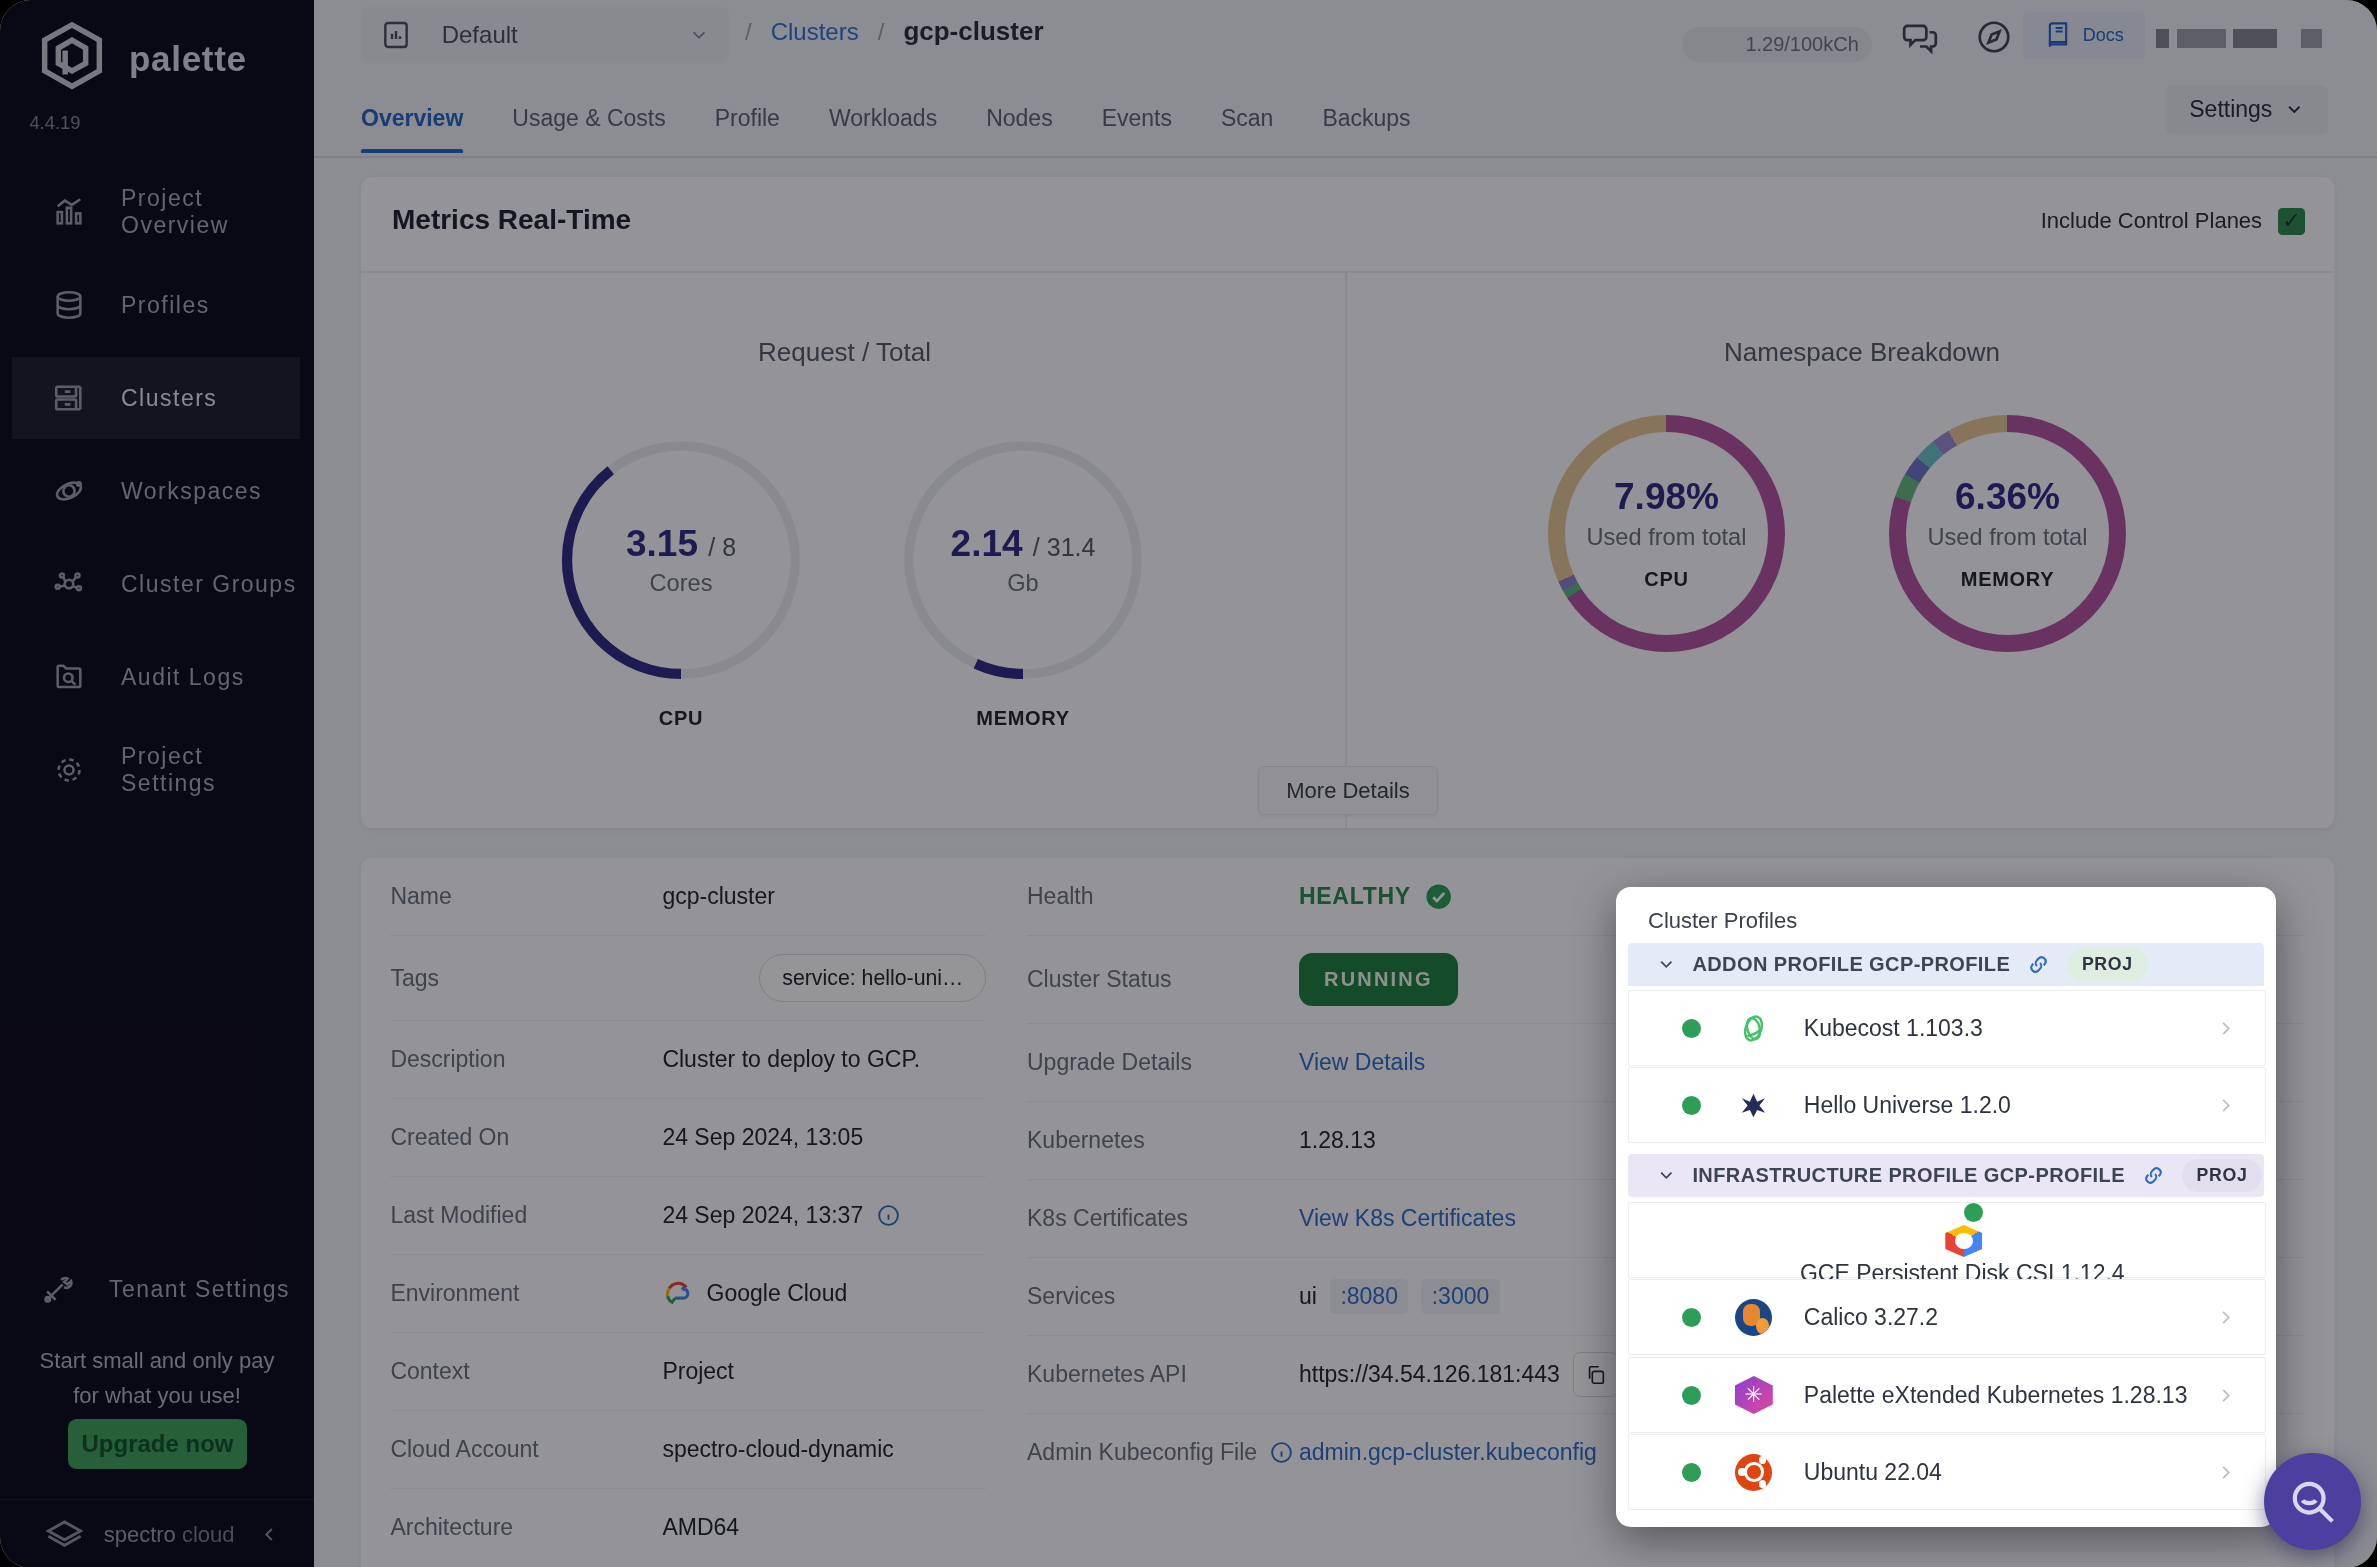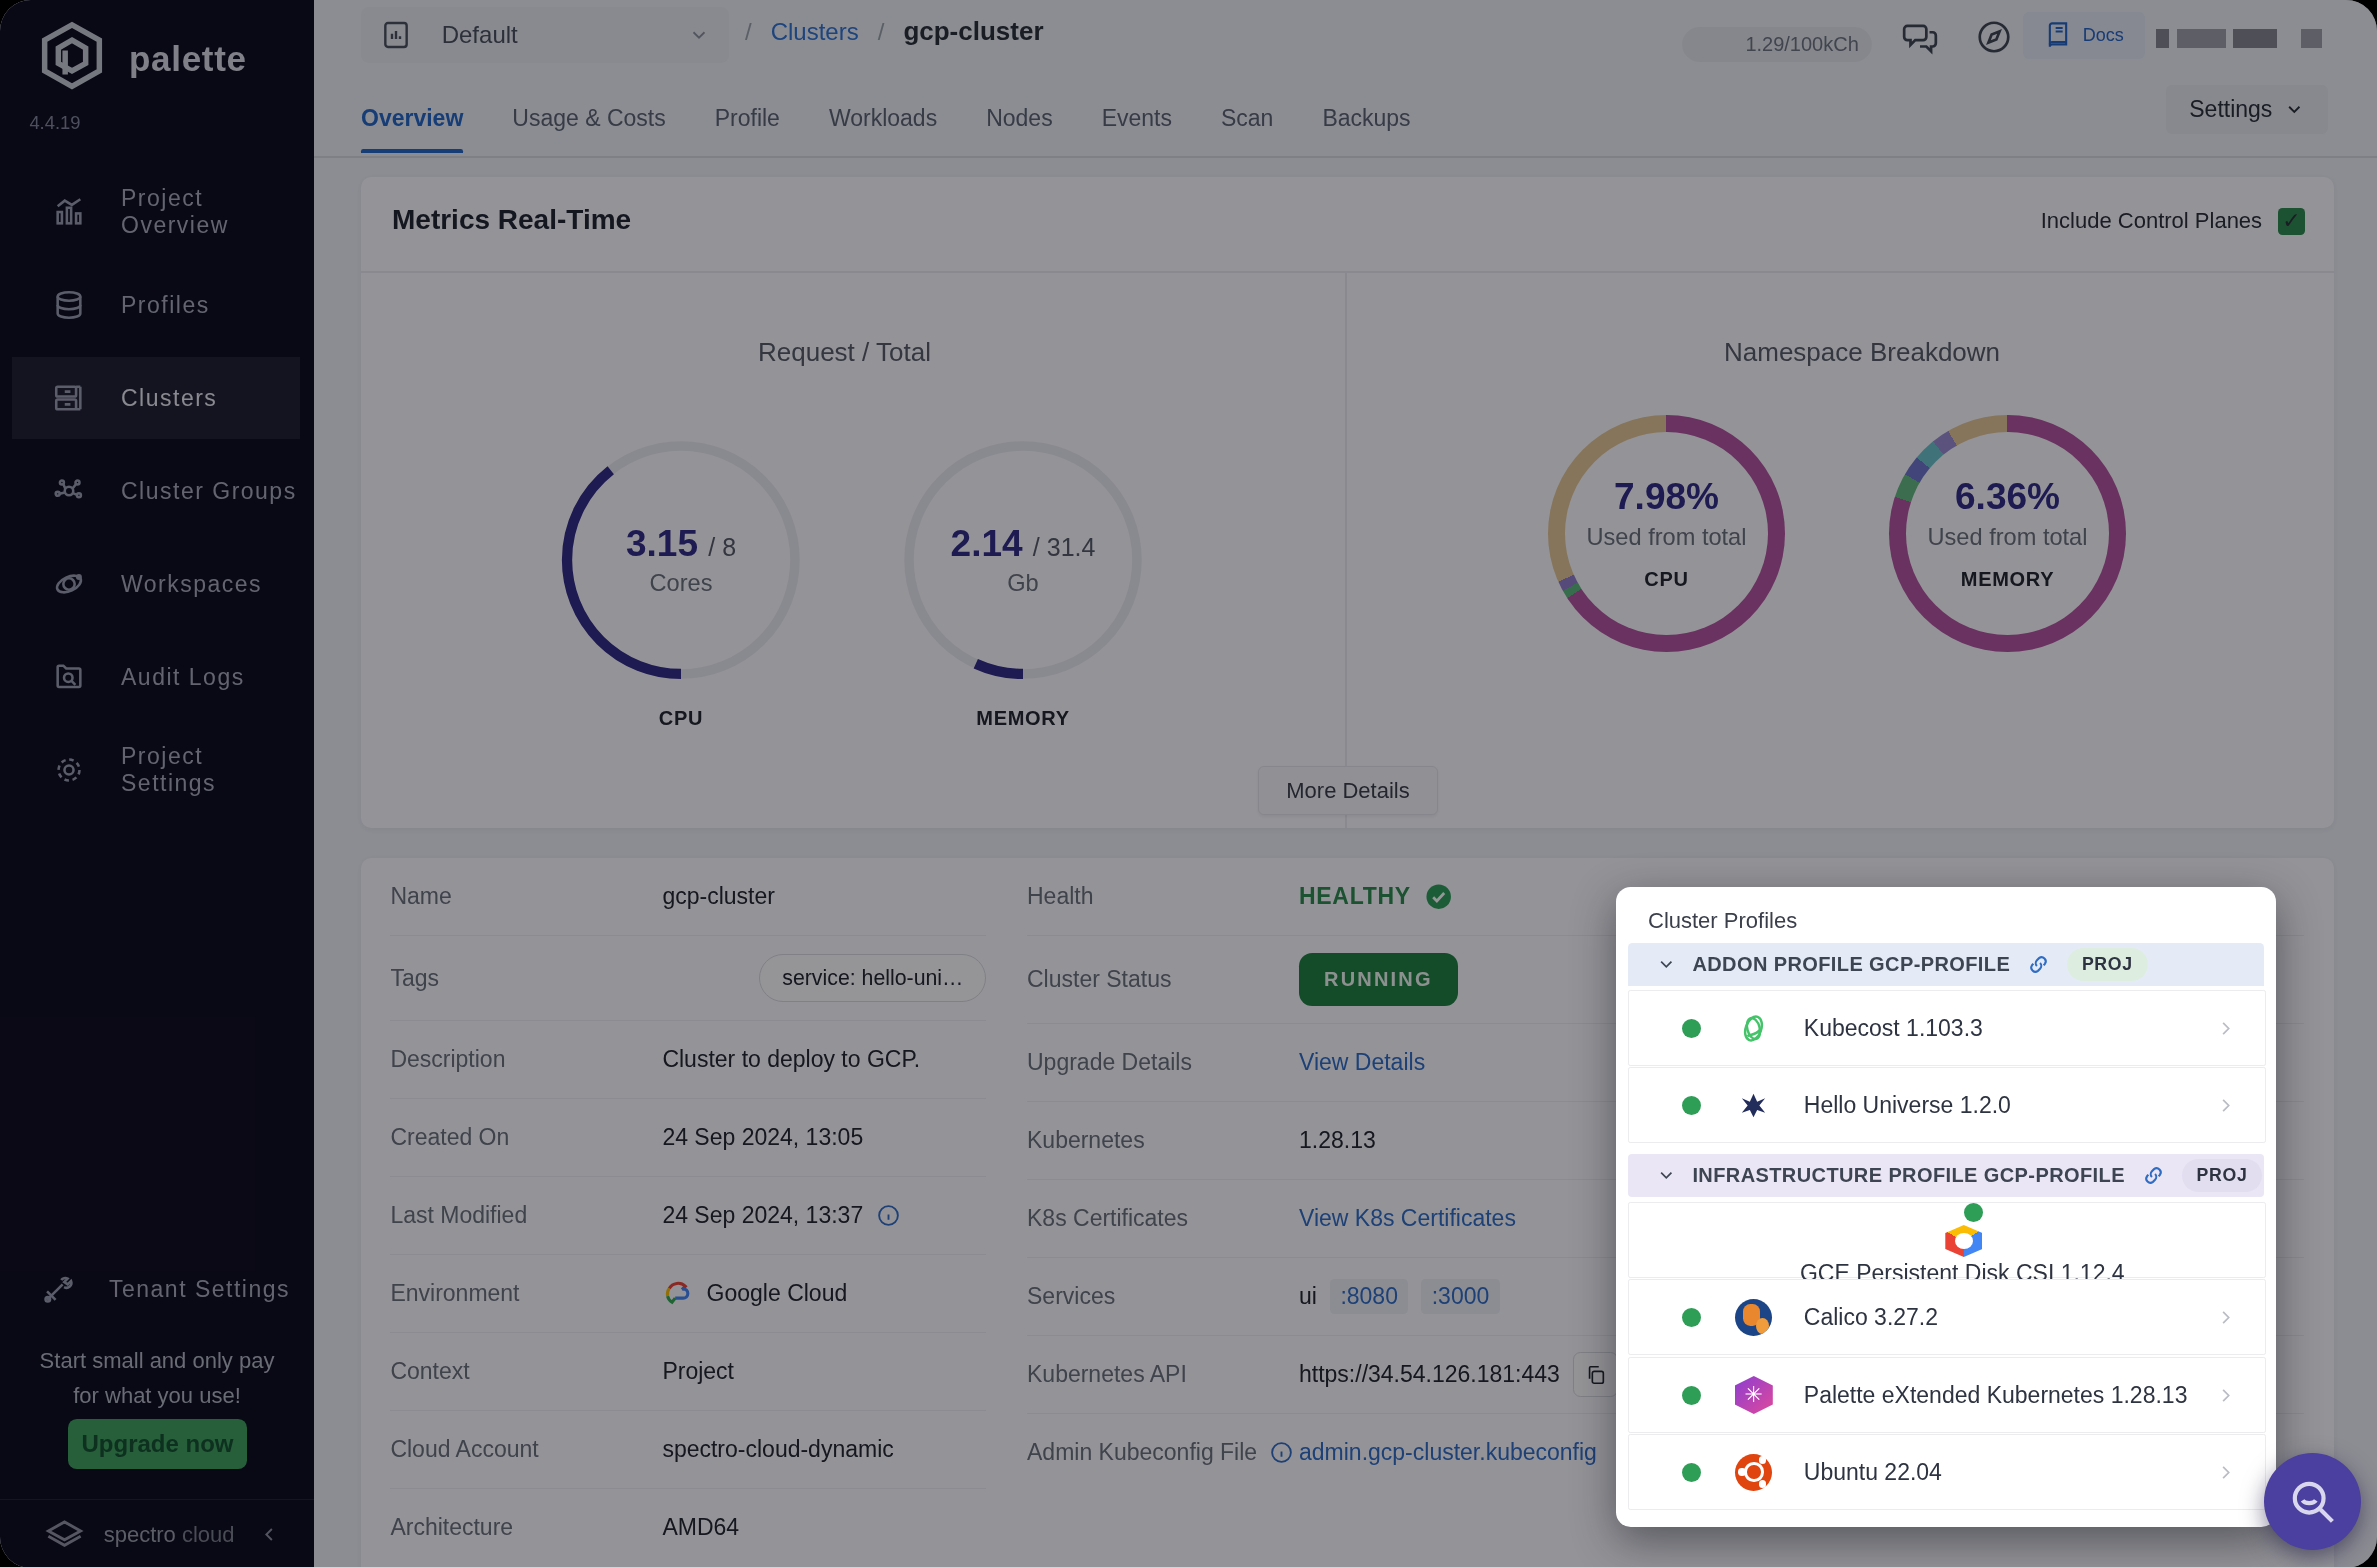--- a/index.html
+++ b/index.html
@@ -187,39 +187,39 @@
               <rect x="3" y="4" width="14" height="7" rx="1"></rect>
               <rect x="3" y="13" width="14" height="7" rx="1"></rect>
               <path d="M6 7.5h.01M6 16.5h.01M9 7.5h4M9 16.5h4M20 4v16M17 4h3M17 20h3"></path>
             </svg>
           </span>
         <span class="nlabel">Clusters</span>
       </div>
       <div class="nav-item">
         <span class="nicon">
             <svg viewBox="0 0 24 24" fill="none" stroke="currentColor" stroke-width="1.8">
+              <circle cx="12" cy="12" r="4"></circle>
+              <ellipse cx="12" cy="12" rx="9" ry="5" transform="rotate(-25 12 12)"></ellipse>
+              <circle cx="19" cy="7" r="1.2" fill="currentColor"></circle>
+            </svg>
+          </span>
+        <span class="nlabel">Workspaces</span>
+      </div>
+      <div class="nav-item">
+        <span class="nicon">
+            <svg viewBox="0 0 24 24" fill="none" stroke="currentColor" stroke-width="1.8">
               <circle cx="12" cy="12" r="3"></circle>
               <circle cx="4" cy="14" r="1.4"></circle>
               <circle cx="7" cy="6" r="1.4"></circle>
               <circle cx="18" cy="6" r="1.4"></circle>
               <circle cx="19" cy="15" r="1.4"></circle>
               <path d="M9.5 10.5L8 7.2M14.5 10.2L17 7M14.8 13.5l2.8 1.2M9 13l-3.6 1"></path>
             </svg>
           </span>
         <span class="nlabel">Cluster Groups</span>
-      </div>
-      <div class="nav-item">
-        <span class="nicon">
-            <svg viewBox="0 0 24 24" fill="none" stroke="currentColor" stroke-width="1.8">
-              <circle cx="12" cy="12" r="4"></circle>
-              <ellipse cx="12" cy="12" rx="9" ry="5" transform="rotate(-25 12 12)"></ellipse>
-              <circle cx="19" cy="7" r="1.2" fill="currentColor"></circle>
-            </svg>
-          </span>
-        <span class="nlabel">Workspaces</span>
       </div>
       <div class="nav-item">
         <span class="nicon">
             <svg viewBox="0 0 24 24" fill="none" stroke="currentColor" stroke-width="1.8">
               <path d="M4 8V5a1 1 0 0 1 1-1h3l2 2h9a1 1 0 0 1 1 1v11a1 1 0 0 1-1 1H5a1 1 0 0 1-1-1z"></path>
               <circle cx="11.5" cy="12.5" r="3"></circle>
               <path d="M13.8 14.8l2.7 2.7"></path>
             </svg>
           </span>
         <span class="nlabel">Audit Logs</span>

